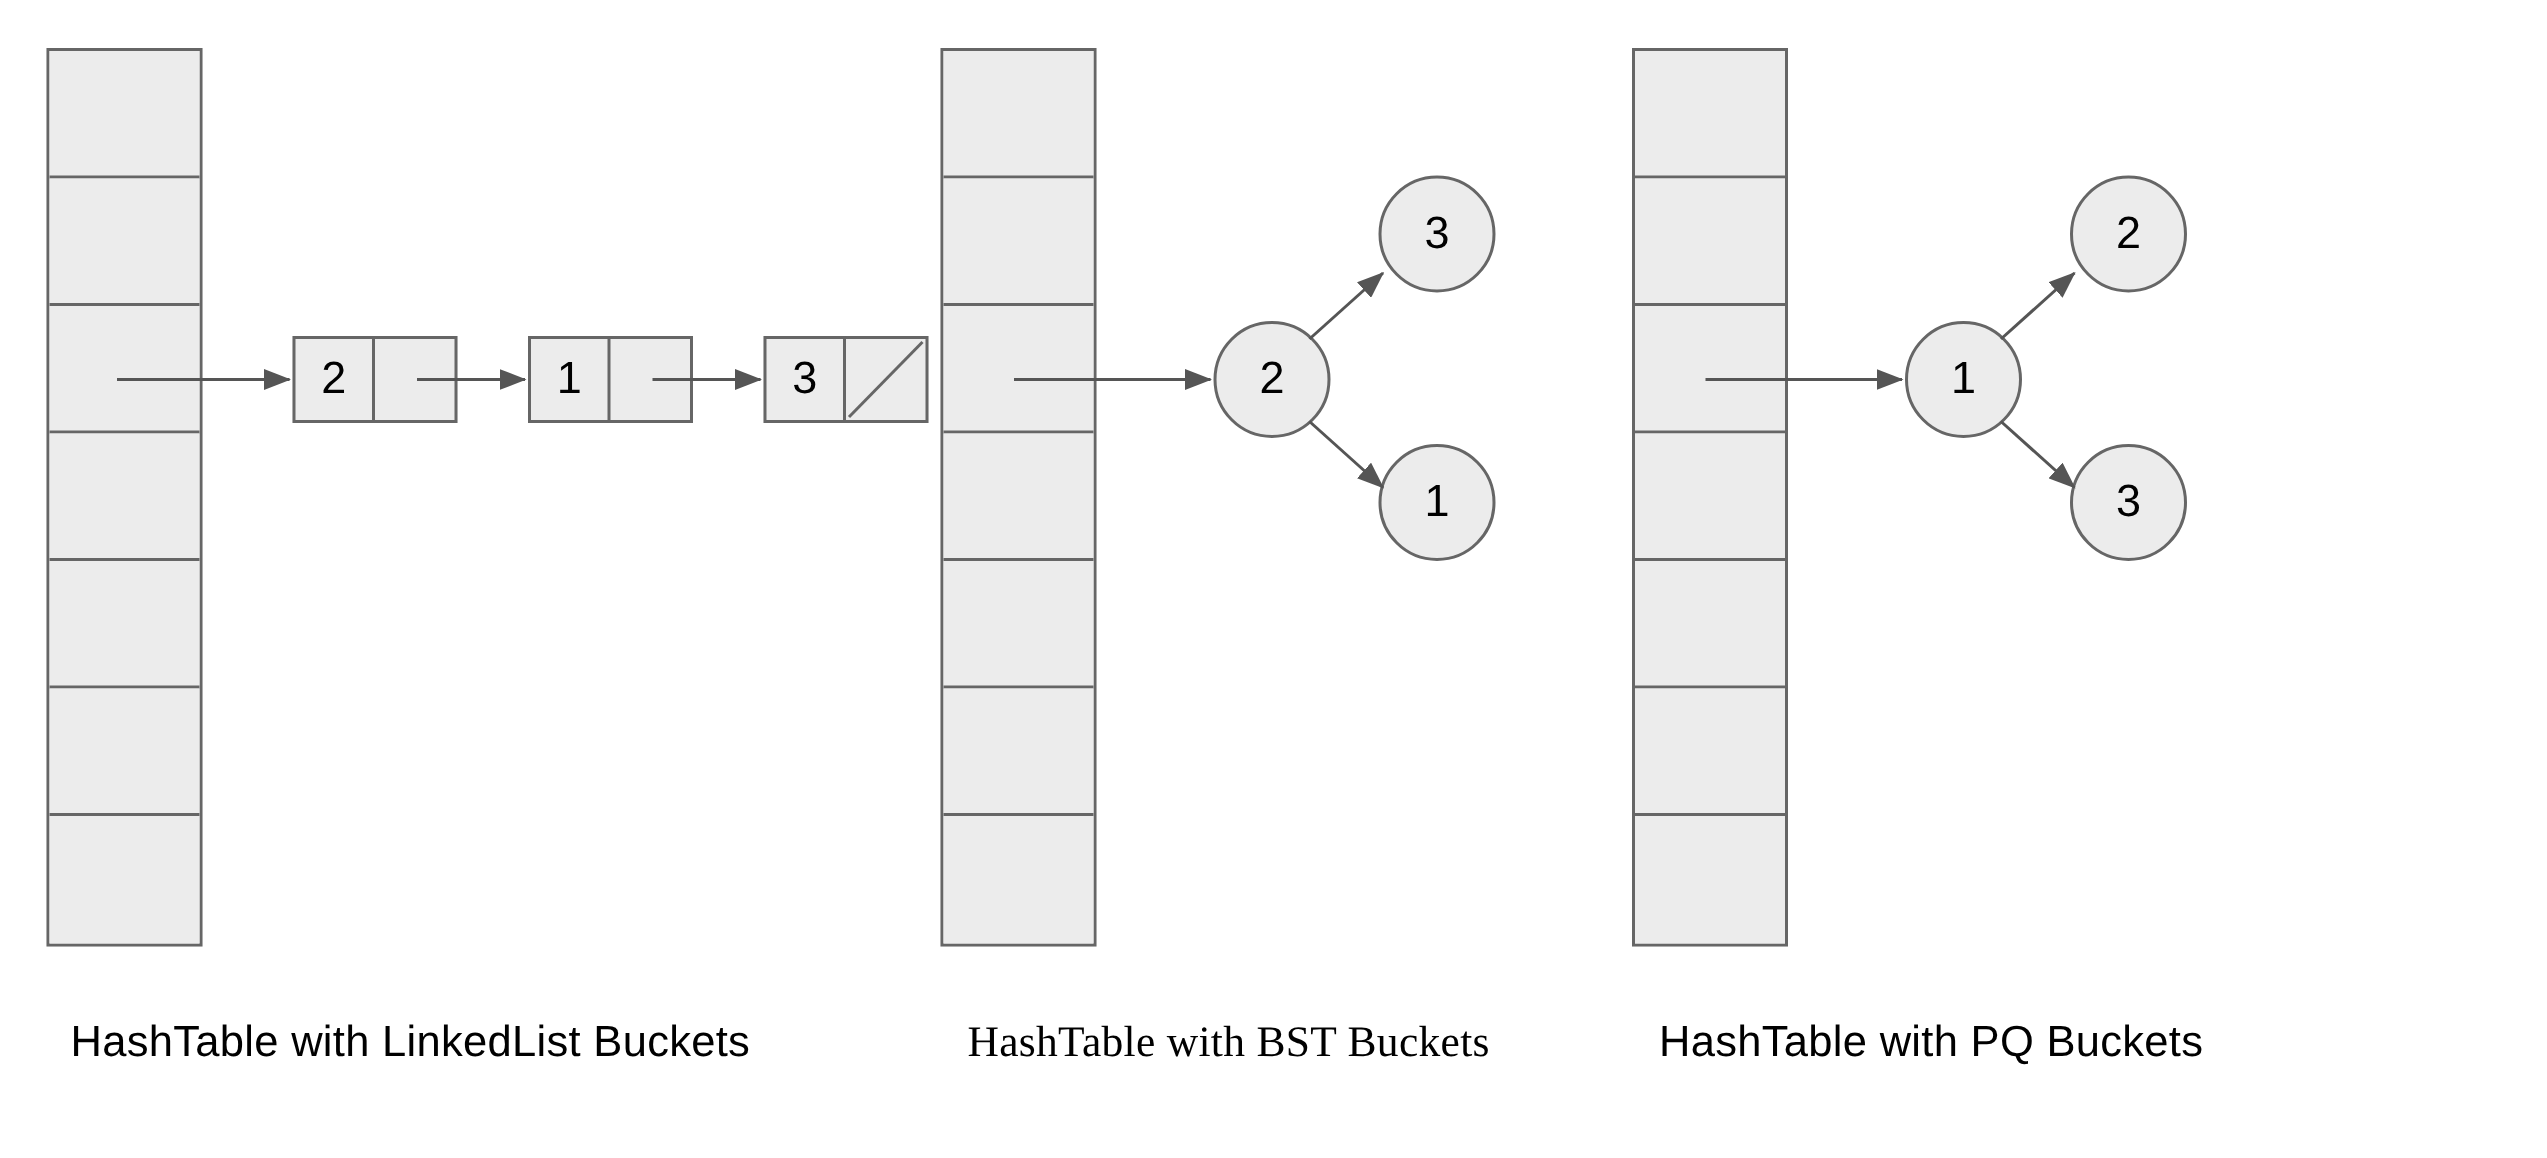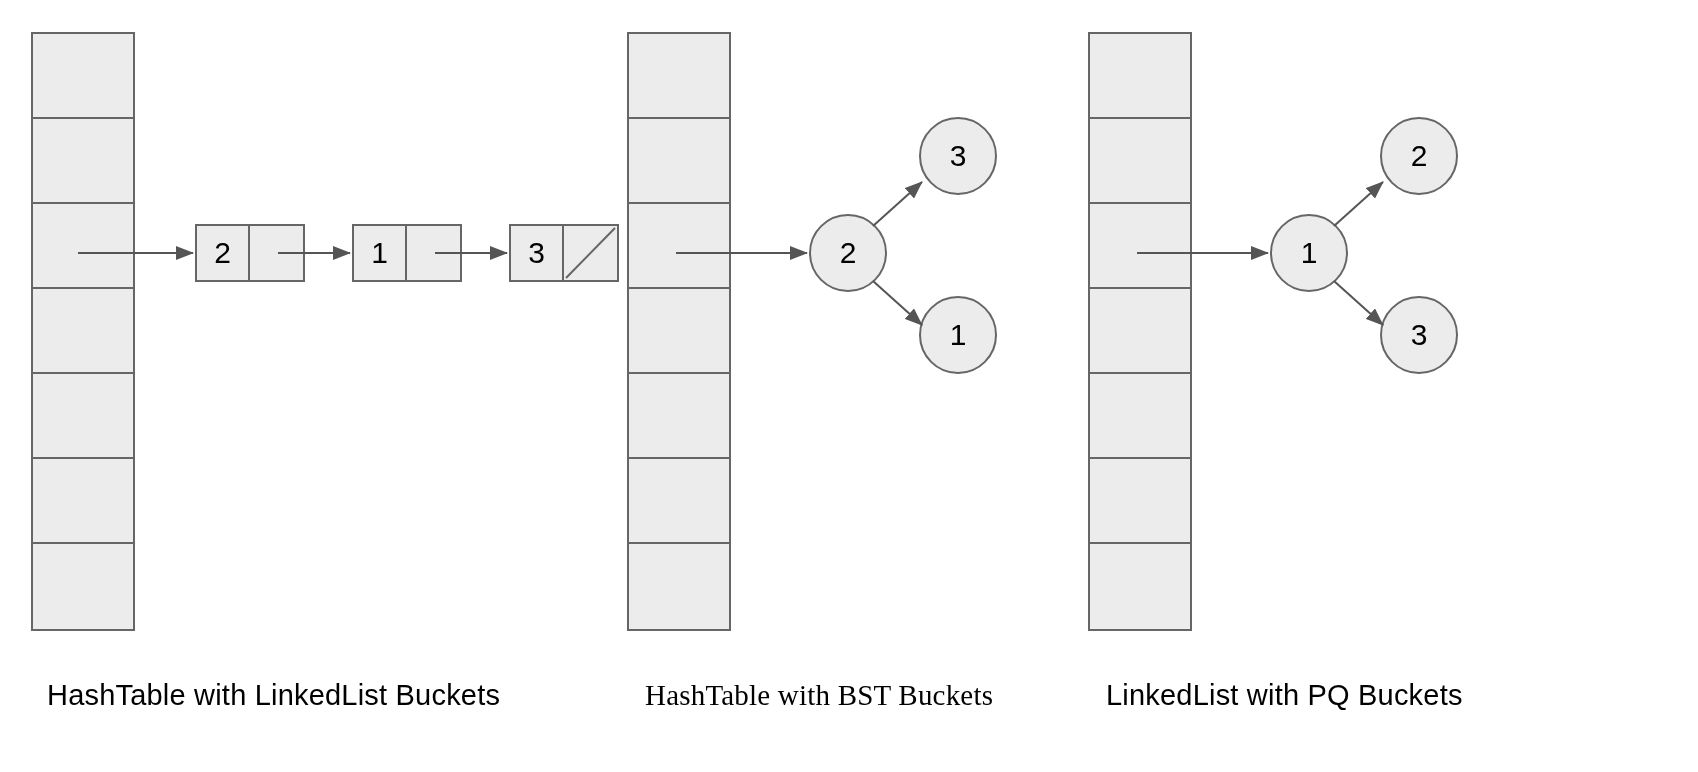--- a/index.html
+++ b/index.html
@@ -173,21 +173,21 @@
       <div class="bucket-cell"></div>
       <div class="bucket-cell"></div>
     </div>
 
     <div class="tree-node" style="left:1270px; top:214px;">1</div>
 
     <div class="tree-node" style="left:1380px; top:117px;">2</div>
 
     <div class="tree-node" style="left:1380px; top:296px;">3</div>
 
-    <div class="caption" style="left:1106px;">LinkedList with PQ Buckets</div>
+    <div class="caption" style="left:1106px;">HashTable with PQ Buckets</div>
   </div>
 
   <svg class="edges" viewBox="0 0 1698 772">
     <defs>
       <marker id="arrowhead" markerWidth="9" markerHeight="7" refX="8.5" refY="3.5" orient="auto" markerUnits="strokeWidth">
         <polygon points="0 0, 9 3.5, 0 7" fill="#555555"></polygon>
       </marker>
     </defs>
 
     <line x1="78" y1="253" x2="193" y2="253" stroke="#555555" stroke-width="2" marker-end="url(#arrowhead)"></line>

